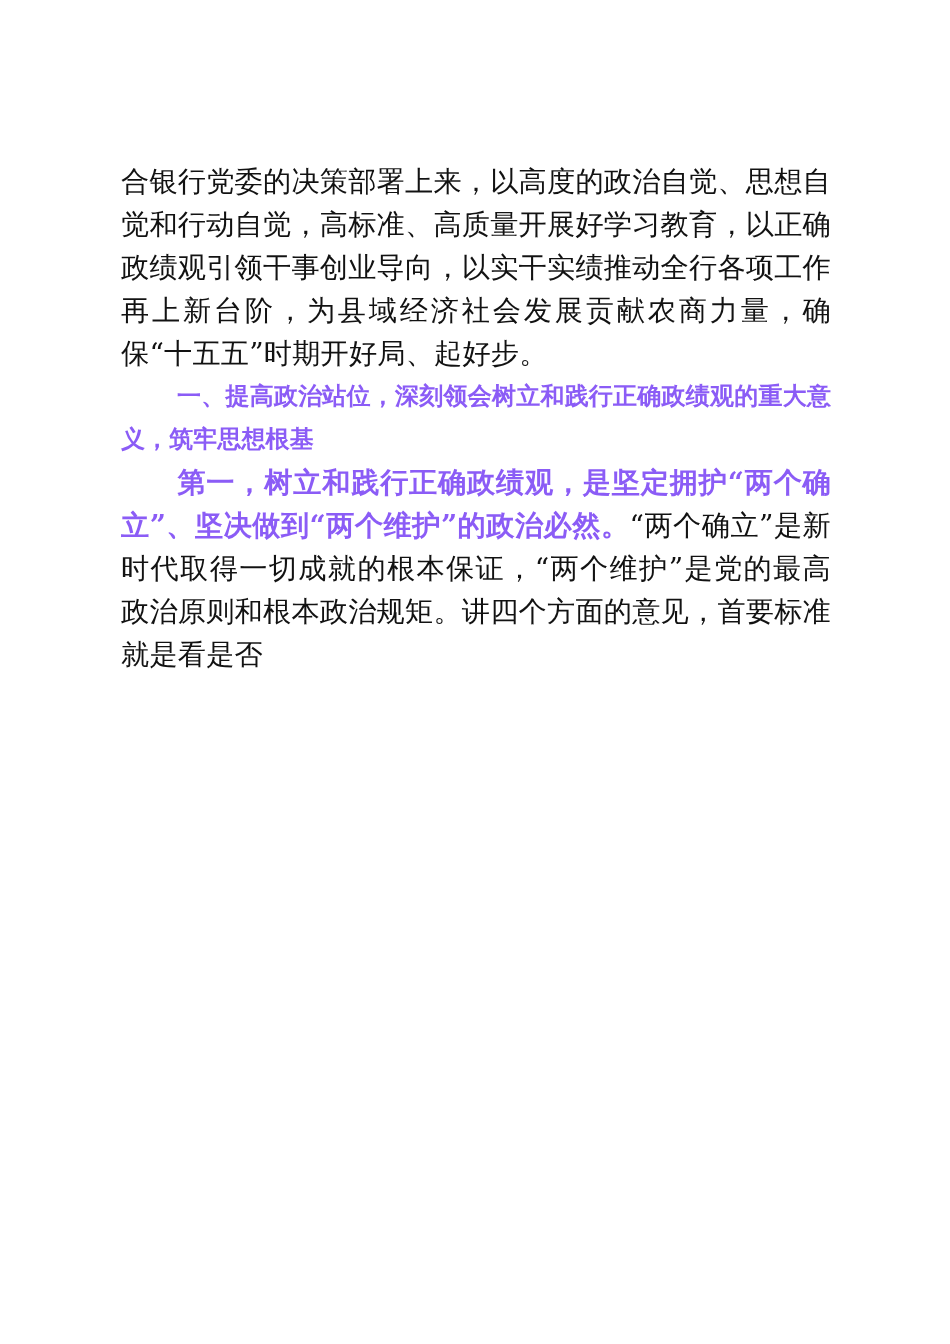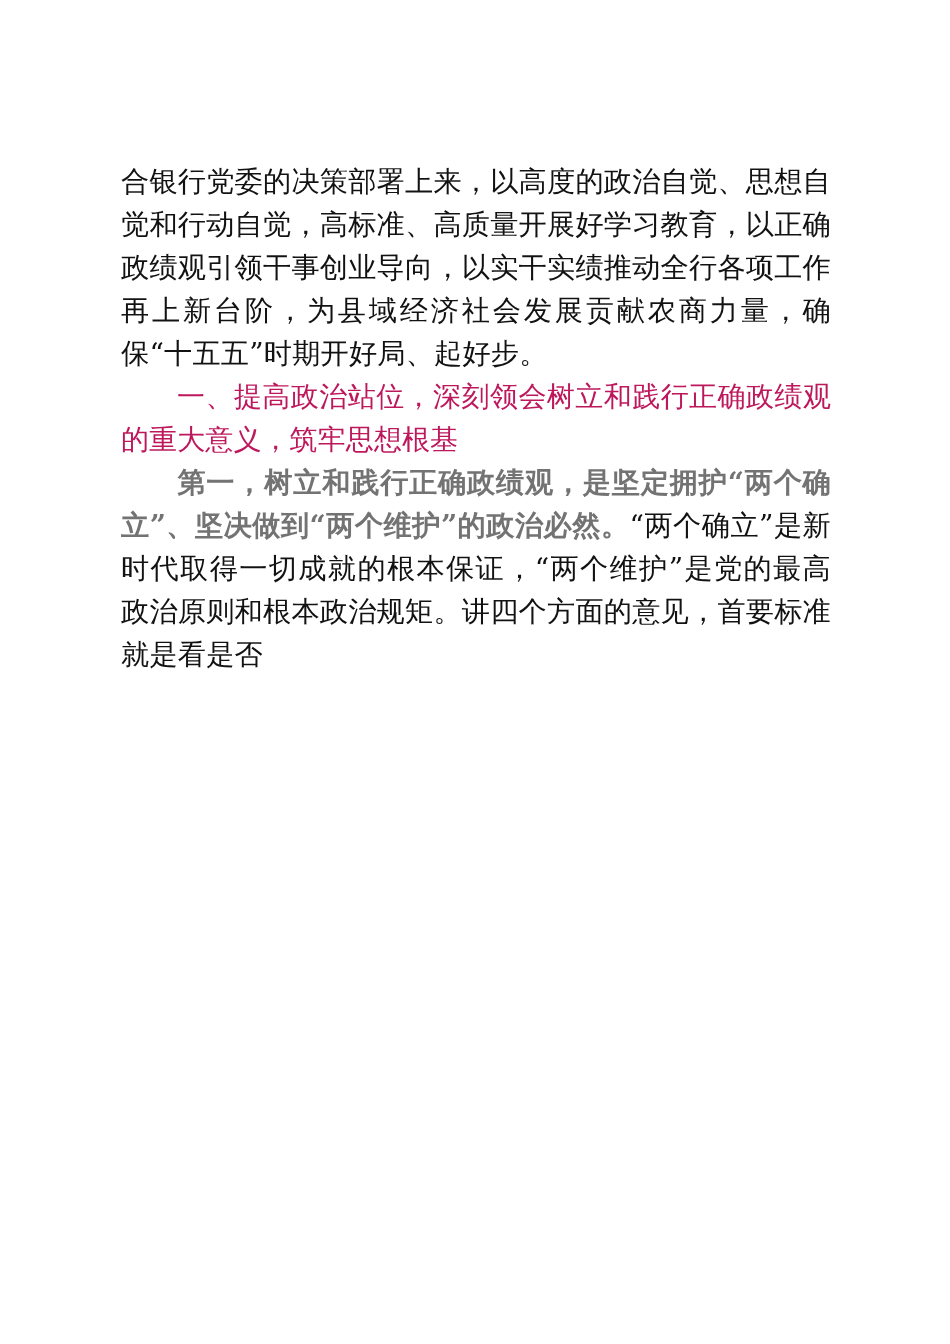--- a/index.html
+++ b/index.html
@@ -35,35 +35,35 @@
     word-break: break-all;
     -webkit-font-smoothing: antialiased;
   }
   p.para.no-indent {
     text-indent: 0;
   }
   
   p.heading {
     margin: 0;
     font-family: "DejaVu Sans", "Liberation Sans", sans-serif;
-    font-size: 28px;
-    font-weight: 400;
+    font-size: 24px;
+    font-weight: 700;
     line-height: 43px;
-    color: #be185d;
+    color: #8b5cf6;
     text-align: justify;
     text-justify: inter-character;
     text-indent: 56px;
     letter-spacing: 0.1px;
     word-break: break-all;
   }
   
   .lead-bold {
     font-family: "DejaVu Serif", "Liberation Serif", serif;
     font-weight: 700;
-    color: #737373;
+    color: #8b5cf6;
   }
   .gap-before {
     margin-top: 5px;
   }
 </style>
 </head>
 <body>
 
 <div class="page">
   <div class="doc-body">

